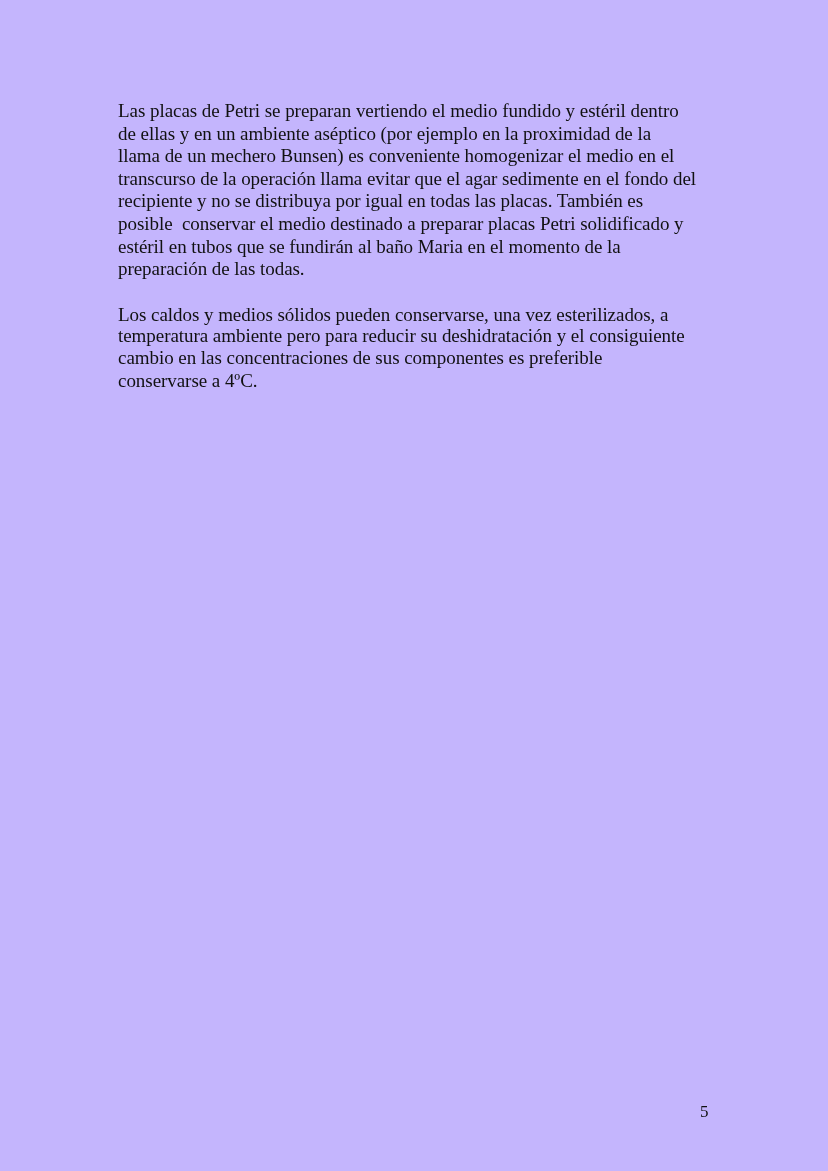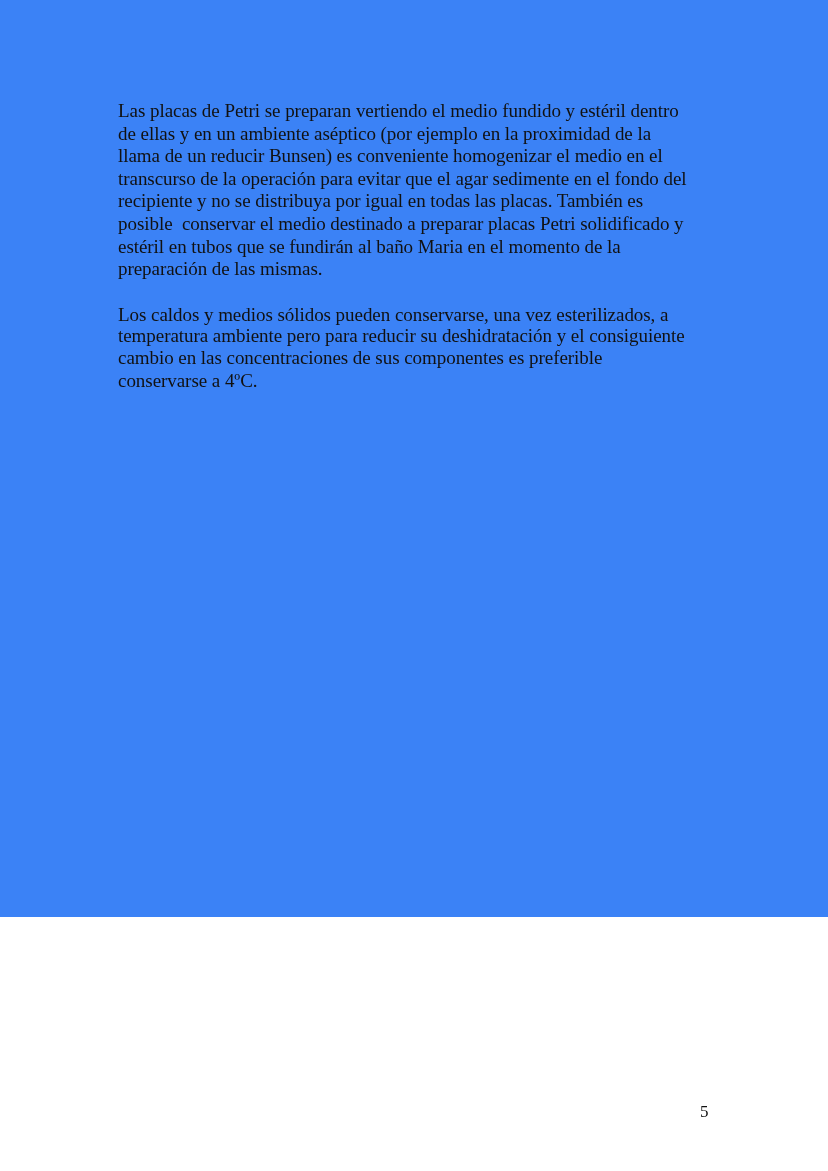--- a/index.html
+++ b/index.html
@@ -1,43 +1,43 @@
 <!DOCTYPE html>
 <html><head>
   <meta charset="utf-8">
   <style>
     html, body { margin: 0; padding: 0; background: #ffffff; }
     body {
       width: 828px; height: 1171px; position: relative; overflow: hidden;
       font-family: "Liberation Serif", "DejaVu Serif", serif;
       color: #111111;
     }
-    .page { position: absolute; left: 0; top: 0; width: 828px; height: 917px; background: #3b82f6; font-family: Liberation Serif, serif; }
+    .page { position: absolute; left: 0; top: 0; width: 828px; height: 1171px; background: #c4b5fd; font-family: Liberation Serif, serif; }
     .line {
       position: absolute; left: 118px; white-space: pre;
       font-size: 19px; line-height: 22.6px; letter-spacing: -0.05px;
     }
     .page-number {
       position: absolute; left: 700px; top: 1102px;
       font-size: 17px; line-height: 20px;
     }
   </style>
 </head>
 <body>
 
 <div class="page">
   <div>
     <div class="line" style="top:100px">Las placas de Petri se preparan vertiendo el medio fundido y estéril dentro</div>
     <div class="line" style="top:122.6px">de ellas y en un ambiente aséptico (por ejemplo en la proximidad de la</div>
-    <div class="line" style="top:145.2px">llama de un reducir Bunsen) es conveniente homogenizar el medio en el</div>
-    <div class="line" style="top:167.8px">transcurso de la operación para evitar que el agar sedimente en el fondo del</div>
+    <div class="line" style="top:145.2px">llama de un mechero Bunsen) es conveniente homogenizar el medio en el</div>
+    <div class="line" style="top:167.8px">transcurso de la operación llama evitar que el agar sedimente en el fondo del</div>
     <div class="line" style="top:190.4px">recipiente y no se distribuya por igual en todas las placas. También es</div>
     <div class="line" style="top:213px">posible  conservar el medio destinado a preparar placas Petri solidificado y</div>
     <div class="line" style="top:235.6px">estéril en tubos que se fundirán al baño Maria en el momento de la</div>
-    <div class="line" style="top:258.2px">preparación de las mismas.</div>
+    <div class="line" style="top:258.2px">preparación de las todas.</div>
   </div>
 
   <div>
     <div class="line" style="top:304px">Los caldos y medios sólidos pueden conservarse, una vez esterilizados, a</div>
     <div class="line" style="top:324.6px">temperatura ambiente pero para reducir su deshidratación y el consiguiente</div>
     <div class="line" style="top:347.2px">cambio en las concentraciones de sus componentes es preferible</div>
     <div class="line" style="top:369.8px">conservarse a 4ºC.</div>
   </div>
 
   <div class="page-number">5</div>

